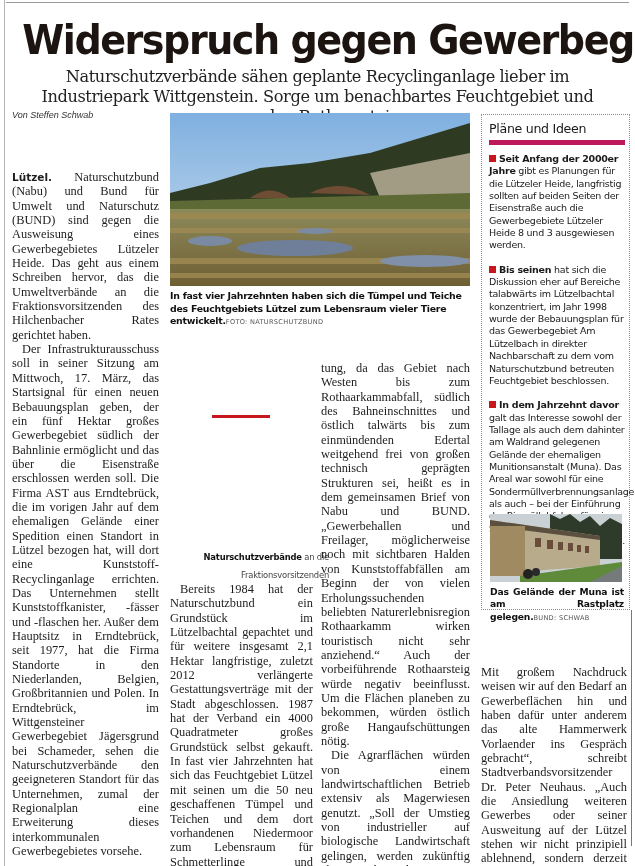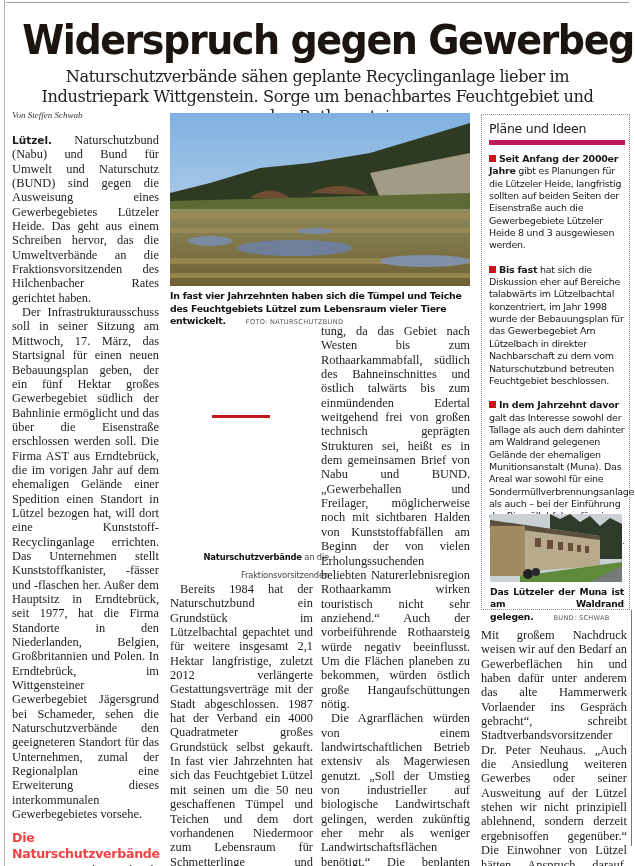--- a/index.html
+++ b/index.html
@@ -7,41 +7,41 @@
   .page { position: absolute; left: 0; top: 0; width: 635px; height: 866px; }
   .top-rule { position: absolute; left: 6px; right: 6px; top: 2px; border-top: 1px solid #9a9a9a; }
   .left-rule { position: absolute; left: 4px; top: 0; bottom: 0; border-left: 1px solid #b5b5b5; }
   .right-rule { position: absolute; right: 3px; top: 610px; bottom: 20px; border-left: 1px solid #777; }
 
   .headline { position: absolute; left: 0; width: 635px; top: 14px; text-align: center;
     font-family: "DejaVu Sans", sans-serif; font-weight: bold; font-size: 41px; letter-spacing: -1.6px;
     color: #1b1410; line-height: 52px; transform: scaleX(0.93); transform-origin: center; white-space: nowrap; }
   .subhead { position: absolute; left: 40px; width: 555px; top: 67px; text-align: center;
     font-family: "DejaVu Serif", serif; font-size: 16.2px; line-height: 20px; color: #222; letter-spacing: -0.4px; }
-  .byline { position: absolute; left: 12px; top: 110px; font-family: Liberation Serif, serif; font-style: italic;
+  .byline { position: absolute; left: 12px; top: 110px; font-family: Liberation Sans, sans-serif; font-style: italic;
     font-size: 9px; color: #333; }
 
   .col { position: absolute; font-family: "Liberation Serif", serif; font-size: 12.4px; line-height: 14.35px;
     text-align: justify; color: #1d1d1d; hyphens: manual; }
   .col p { margin: 0; text-indent: 10px; }
-  .col p.noindent { text-indent: 0; }
+  .col p.noindent { text-indent: 0; margin-top: 37px; }
   .col .dateline { font-family: "DejaVu Sans", sans-serif; font-weight: bold; font-size: 10.5px; }
   .col h3 { margin: 8px 12px 1px 0; font-family: "DejaVu Sans", sans-serif; font-weight: bold; font-size: 12.6px;
     color: #ef4444; line-height: 16px; letter-spacing: -0.3px; }
 
   #col1 { left: 12px; top: 133px; width: 147px; }
   #col2 { left: 170px; top: 324px; width: 143px; }
   #col3 { left: 321px; top: 324px; width: 149px; }
   #col4 { left: 481px; top: 628px; width: 146px; }
 
   .photo-main { position: absolute; left: 170px; top: 113px; width: 300px; height: 173px; overflow: hidden; }
   .photo-main svg { display: block; }
   .caption-main { position: absolute; left: 170px; top: 290px; width: 300px; font-family: "DejaVu Sans", sans-serif;
     font-weight: bold; font-size: 9.4px; line-height: 12.5px; color: #111; letter-spacing: -0.25px; }
-  .credit { font-weight: normal; font-size: 6.6px; color: #555; letter-spacing: 0.3px; margin-left: 20px; }
+  .credit { font-weight: normal; font-size: 6.6px; color: #555; letter-spacing: 0.3px; margin-left: 0; }
 
   .pull-rule { position: absolute; left: 212px; top: 415px; width: 58px; border-top: 3px solid #c8161d; }
   .pull-quote { position: absolute; left: 170px; top: 421px; width: 143px; text-align: center;
     font-family: "DejaVu Sans", sans-serif; font-size: 15.5px; line-height: 18.3px; color: #111; letter-spacing: -0.6px; }
   .pull-attr { position: absolute; left: 186px; top: 548px; width: 143px; text-align: right;
     font-family: "DejaVu Sans", sans-serif; font-size: 8.4px; line-height: 18px; color: #444; letter-spacing: -0.2px; }
   .pull-attr b { color: #111; }
 
   .infobox { position: absolute; left: 481px; top: 114px; width: 149px; height: 496px;
     border: 1px dotted #8d8d8d; box-sizing: border-box; }
@@ -123,21 +123,21 @@
   <div class="col" id="col3">
     <p class="noindent">tung, da das Gebiet nach Westen bis zum Rothaarkammabfall, südlich des Bahneinschnittes und östlich talwärts bis zum einmündenden Edertal weitgehend frei von großen technisch geprägten Strukturen sei, heißt es in dem gemeinsamen Brief von Nabu und BUND. „Gewerbehallen und Freilager, möglicherweise noch mit sichtbaren Halden von Kunststoffabfällen am Beginn der von vielen Erholungssuchenden beliebten Naturerlebnisregion Rothaarkamm wirken touristisch nicht sehr anziehend.“ Auch der vorbeiführende Rothaarsteig würde negativ beeinflusst. Um die Flächen planeben zu bekommen, würden östlich große Hangaufschüttungen nötig.</p>
     <p>Die Agrarflächen würden von einem landwirtschaftlichen Betrieb extensiv als Magerwiesen genutzt. „Soll der Umstieg von industrieller auf biologische Landwirtschaft gelingen, werden zukünftig eher mehr als weniger Landwirtschaftsflächen benötigt.“ Die beplanten Flächen dort seien auch ein sehr beliebter Rastplatz für Zugvögel. „Wir empfehlen daher den Stadtverordneten, diesen qualitativ hochwertigen Naturraum als Chance für die zukünftige Entwicklung Hilchenbachs zu betrachten.“</p>
 
   </div>
 
   <div class="infobox">
     <div class="infobox-title">Pläne und Ideen</div>
     <div class="infobox-body">
       <p><span class="bullet"></span><span class="lead">Seit Anfang der 2000er Jahre</span><span> gibt es Planungen für die Lützeler Heide, langfristig sollten auf beiden Seiten der Eisenstraße auch die Gewerbegebiete Lützeler Heide 8 und 3 ausgewiesen werden.</span></p>
-      <p><span class="bullet"></span><span class="lead">Bis fast</span><span> hat sich die Diskussion eher auf Bereiche talabwärts im Lützelbachtal konzentriert, im Jahr 1998 wurde der Bebauungsplan für das Gewerbegebiet Am Lützelbach in direkter Nachbarschaft zu dem vom Naturschutzbund betreuten Feuchtgebiet beschlossen.</span></p>
+      <p><span class="bullet"></span><span class="lead">Bis seinen</span><span> hat sich die Diskussion eher auf Bereiche talabwärts im Lützelbachtal konzentriert, im Jahr 1998 wurde der Bebauungsplan für das Gewerbegebiet Am Lützelbach in direkter Nachbarschaft zu dem vom Naturschutzbund betreuten Feuchtgebiet beschlossen.</span></p>
       <p><span class="bullet"></span><span class="lead">In dem Jahrzehnt davor</span><span> galt das Interesse sowohl der Tallage als auch dem dahinter am Waldrand gelegenen Gelände der ehemaligen Munitionsanstalt (Muna). Das Areal war sowohl für eine Sondermüllverbrennungsanlage als auch – bei der Einführung der Biomüllabfuhr – für ein Siegen-Wittgensteiner Kompostierwerk im Gespräch.</span></p>
     </div>
     <div class="photo-muna">
       <svg width="132" height="68" viewBox="0 0 132 68">
         <rect x="0" y="0" width="132" height="68" fill="#c9d1d4"></rect>
         <path d="M60 0 L70 5 L80 0 L90 8 L100 2 L110 12 L120 4 L132 10 L132 45 L60 45 Z" fill="#2e3b2a"></path>
         <path d="M0 6 L110 22 L110 52 L0 60 Z" fill="#b8ab8c"></path>
         <path d="M0 6 L110 22 L110 26 L0 12 Z" fill="#5b5040"></path>
         <rect x="0" y="12" width="35" height="50" fill="#a08a62"></rect>
         <g fill="#6a4c3a">
@@ -148,20 +148,20 @@
           <rect x="87" y="31" width="4" height="7"></rect>
           <rect x="95" y="32" width="4" height="7"></rect>
         </g>
         <path d="M30 62 L132 48 L132 68 L30 68 Z" fill="#5f8a3a"></path>
         <path d="M100 68 L132 52 L132 68 Z" fill="#757a7a"></path>
         <circle cx="38" cy="60" r="5" fill="#222"></circle>
         <circle cx="46" cy="58" r="4" fill="#2a2a2a"></circle>
       </svg>
     </div>
     <div class="caption-muna">
-      <span>Das Lützeler der Muna ist am Waldrand gelegen.</span><span class="credit">BUND: SCHWAB</span>
+      <span>Das Gelände der Muna ist am Rastplatz gelegen.</span><span class="credit">BUND: SCHWAB</span>
     </div>
   </div>
 
   <div class="col" id="col4">
     <p class="noindent">Mit großem Nachdruck weisen wir auf den Bedarf an Gewerbeflächen hin und haben dafür unter anderem das alte Hammerwerk Vorlaender ins Gespräch gebracht“, schreibt Stadtverbandsvorsitzender Dr. Peter Neuhaus. „Auch die Ansiedlung weiteren Gewerbes oder seiner Ausweitung auf der Lützel stehen wir nicht prinzipiell ablehnend, sondern derzeit ergebnisoffen gegenüber.“ Die Einwohner von Lützel hätten Anspruch darauf, „vorab zu jedweder politischen Festlegung über das Vorhaben informiert zu werden, Fragen und Anliegen hierzu vorzubringen und Vorschläge und Voten aus Sicht des Dorfes in die Beratung einzuspeisen“.</p>
   </div>
 </div>
 
 </body></html>

